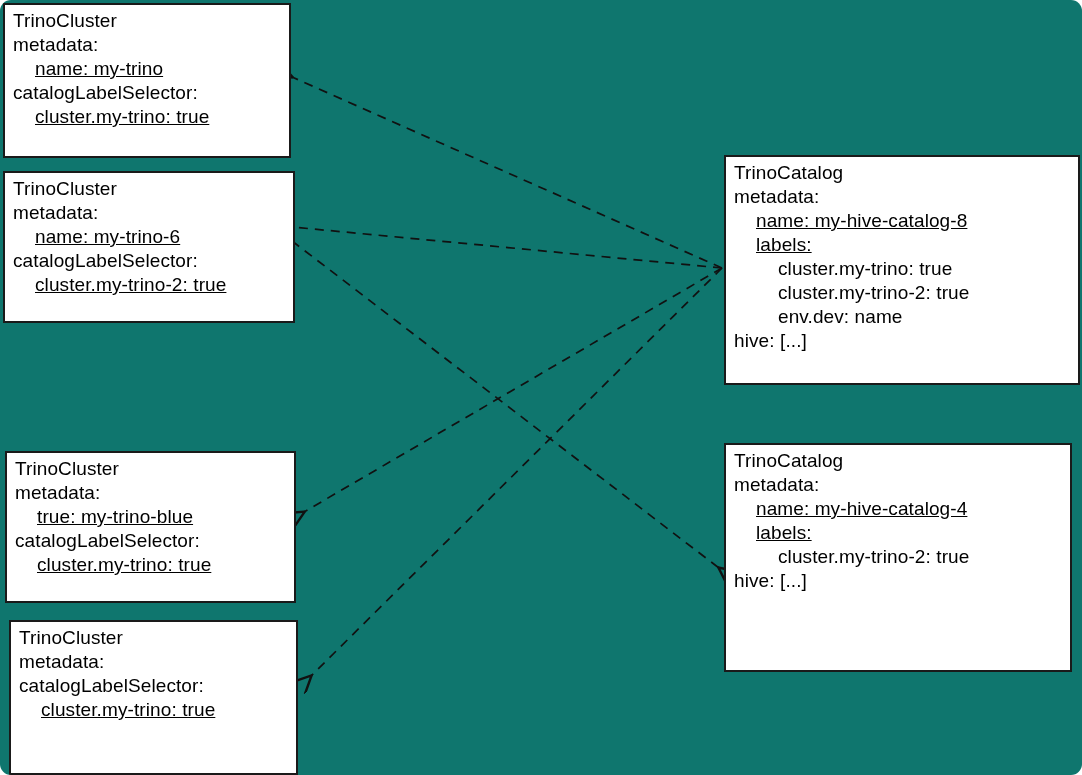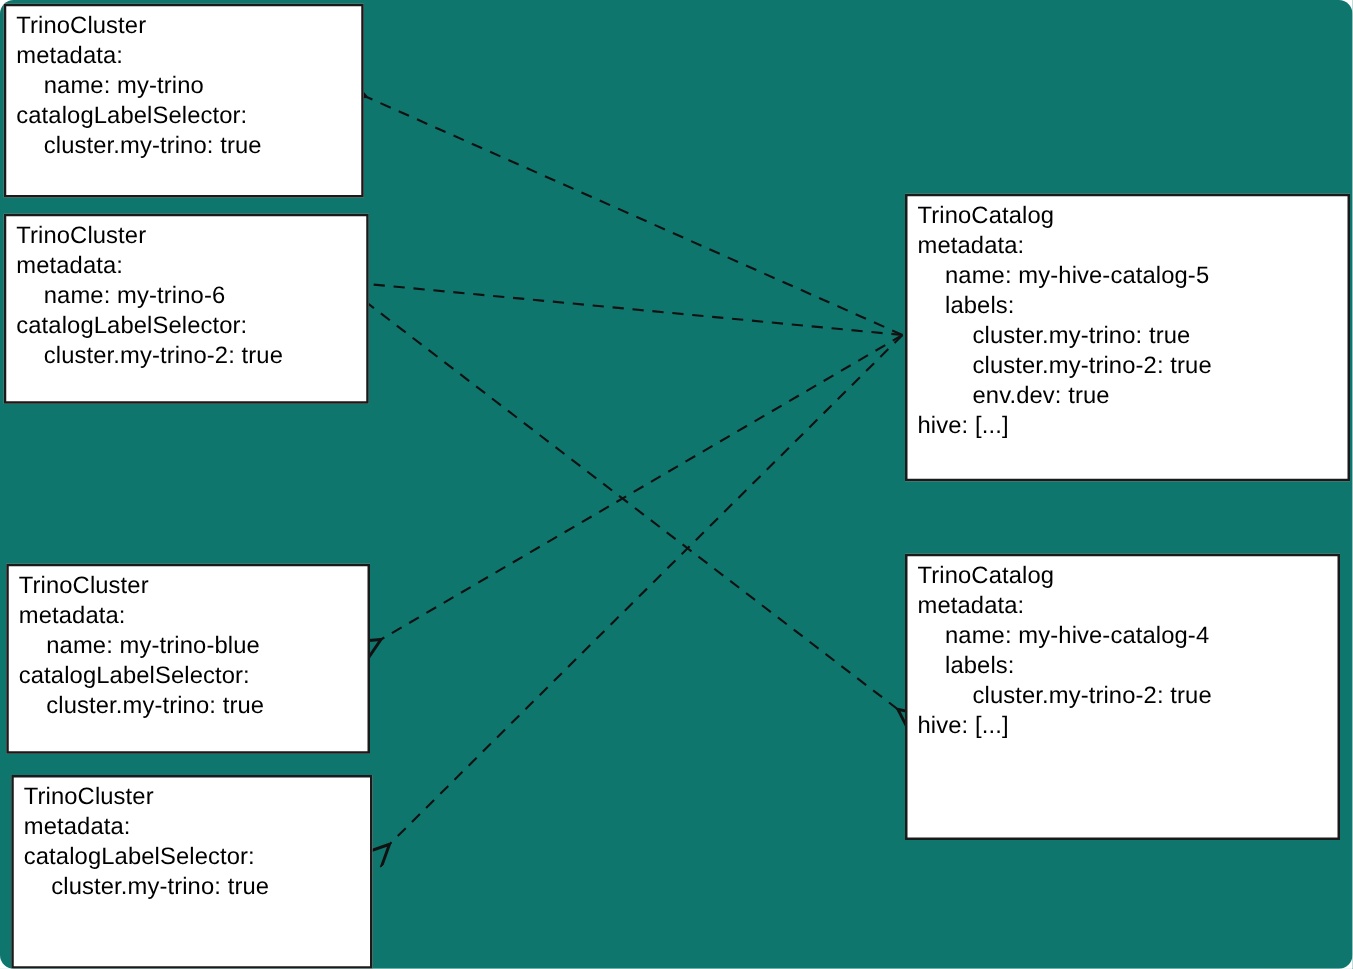--- a/index.html
+++ b/index.html
@@ -24,21 +24,21 @@
     padding: 4px 0 0 8px;
     z-index: 2;
   }
   .line {
     font-size: 19px;
     line-height: 24px;
     color: #000000;
     white-space: pre;
     letter-spacing: 0.1px;
   }
-  .indent1 { padding-left: 22px; }
+  .indent1 { padding-left: 22px; text-decoration: underline; }
   .indent2 { padding-left: 44px; }
   svg.arrows {
     position: absolute;
     left: 0;
     top: 0;
     width: 1082px;
     height: 775px;
     z-index: 1;
     pointer-events: none;
   }
@@ -76,40 +76,40 @@
     <div class="line">TrinoCluster</div>
     <div class="line">metadata:</div>
     <div class="line indent1">name: my-trino-6</div>
     <div class="line">catalogLabelSelector:</div>
     <div class="line indent1">cluster.my-trino-2: true</div>
   </div>
 
   <div class="box" style="left:5px; top:451px; width:291px; height:152px;">
     <div class="line">TrinoCluster</div>
     <div class="line">metadata:</div>
-    <div class="line indent1">name: my-trino-blue</div>
+    <div class="line indent1">true: my-trino-blue</div>
     <div class="line">catalogLabelSelector:</div>
     <div class="line indent1">cluster.my-trino: true</div>
   </div>
 
   <div class="box" style="left:9px; top:620px; width:289px; height:155px;">
     <div class="line">TrinoCluster</div>
     <div class="line">metadata:</div>
     <div class="line">catalogLabelSelector:</div>
     <div class="line indent1">cluster.my-trino: true</div>
   </div>
 
   <div class="box" style="left:724px; top:155px; width:356px; height:230px;">
     <div class="line">TrinoCatalog</div>
     <div class="line">metadata:</div>
-    <div class="line indent1">name: my-hive-catalog-5</div>
+    <div class="line indent1">name: my-hive-catalog-8</div>
     <div class="line indent1">labels:</div>
     <div class="line indent2">cluster.my-trino: true</div>
     <div class="line indent2">cluster.my-trino-2: true</div>
-    <div class="line indent2">env.dev: true</div>
+    <div class="line indent2">env.dev: name</div>
     <div class="line">hive: [...]</div>
   </div>
 
   <div class="box" style="left:724px; top:443px; width:348px; height:229px;">
     <div class="line">TrinoCatalog</div>
     <div class="line">metadata:</div>
     <div class="line indent1">name: my-hive-catalog-4</div>
     <div class="line indent1">labels:</div>
     <div class="line indent2">cluster.my-trino-2: true</div>
     <div class="line">hive: [...]</div>

